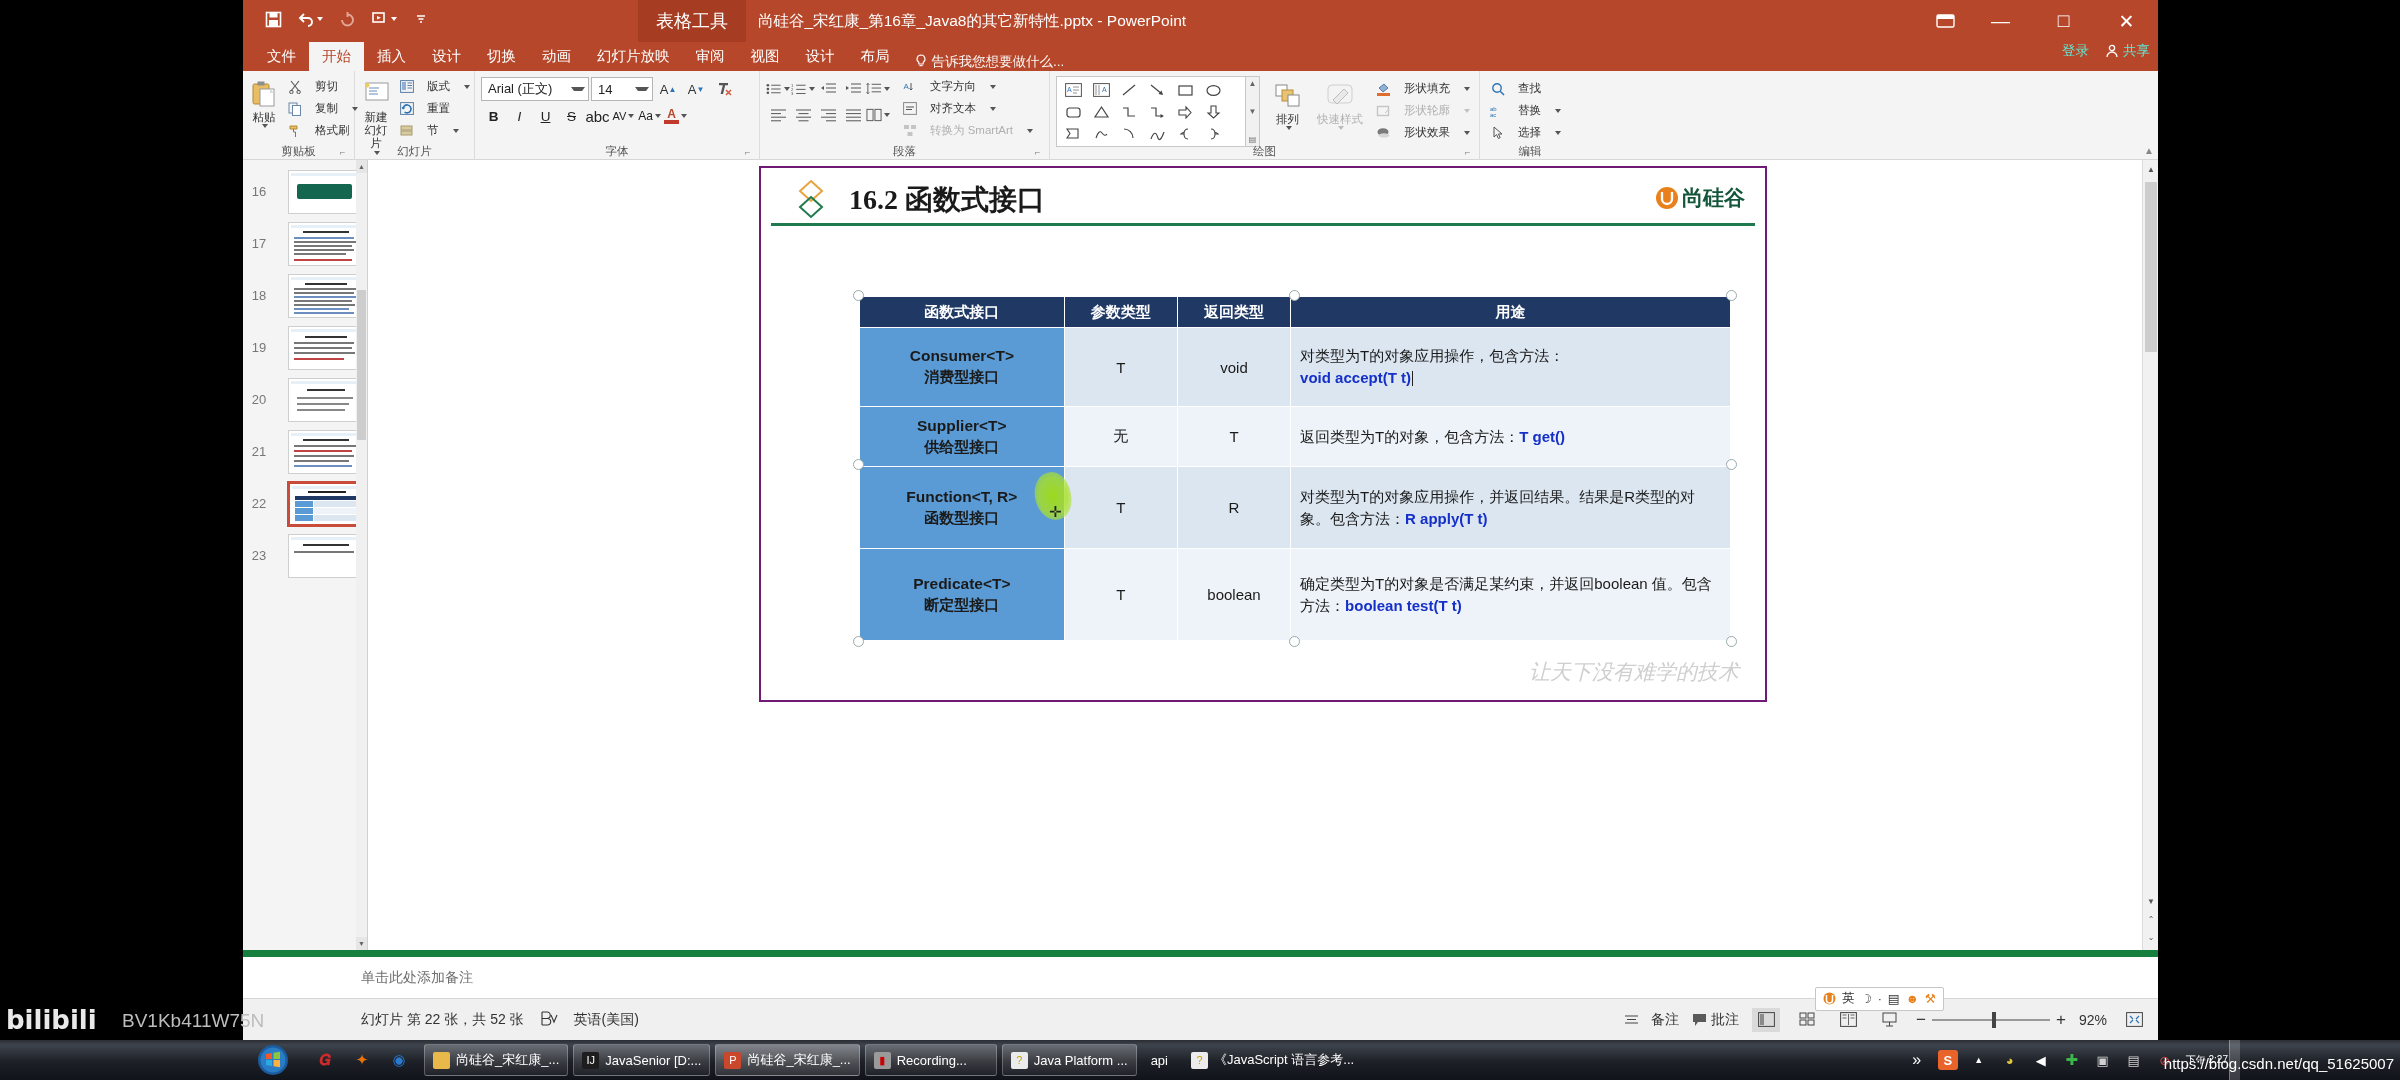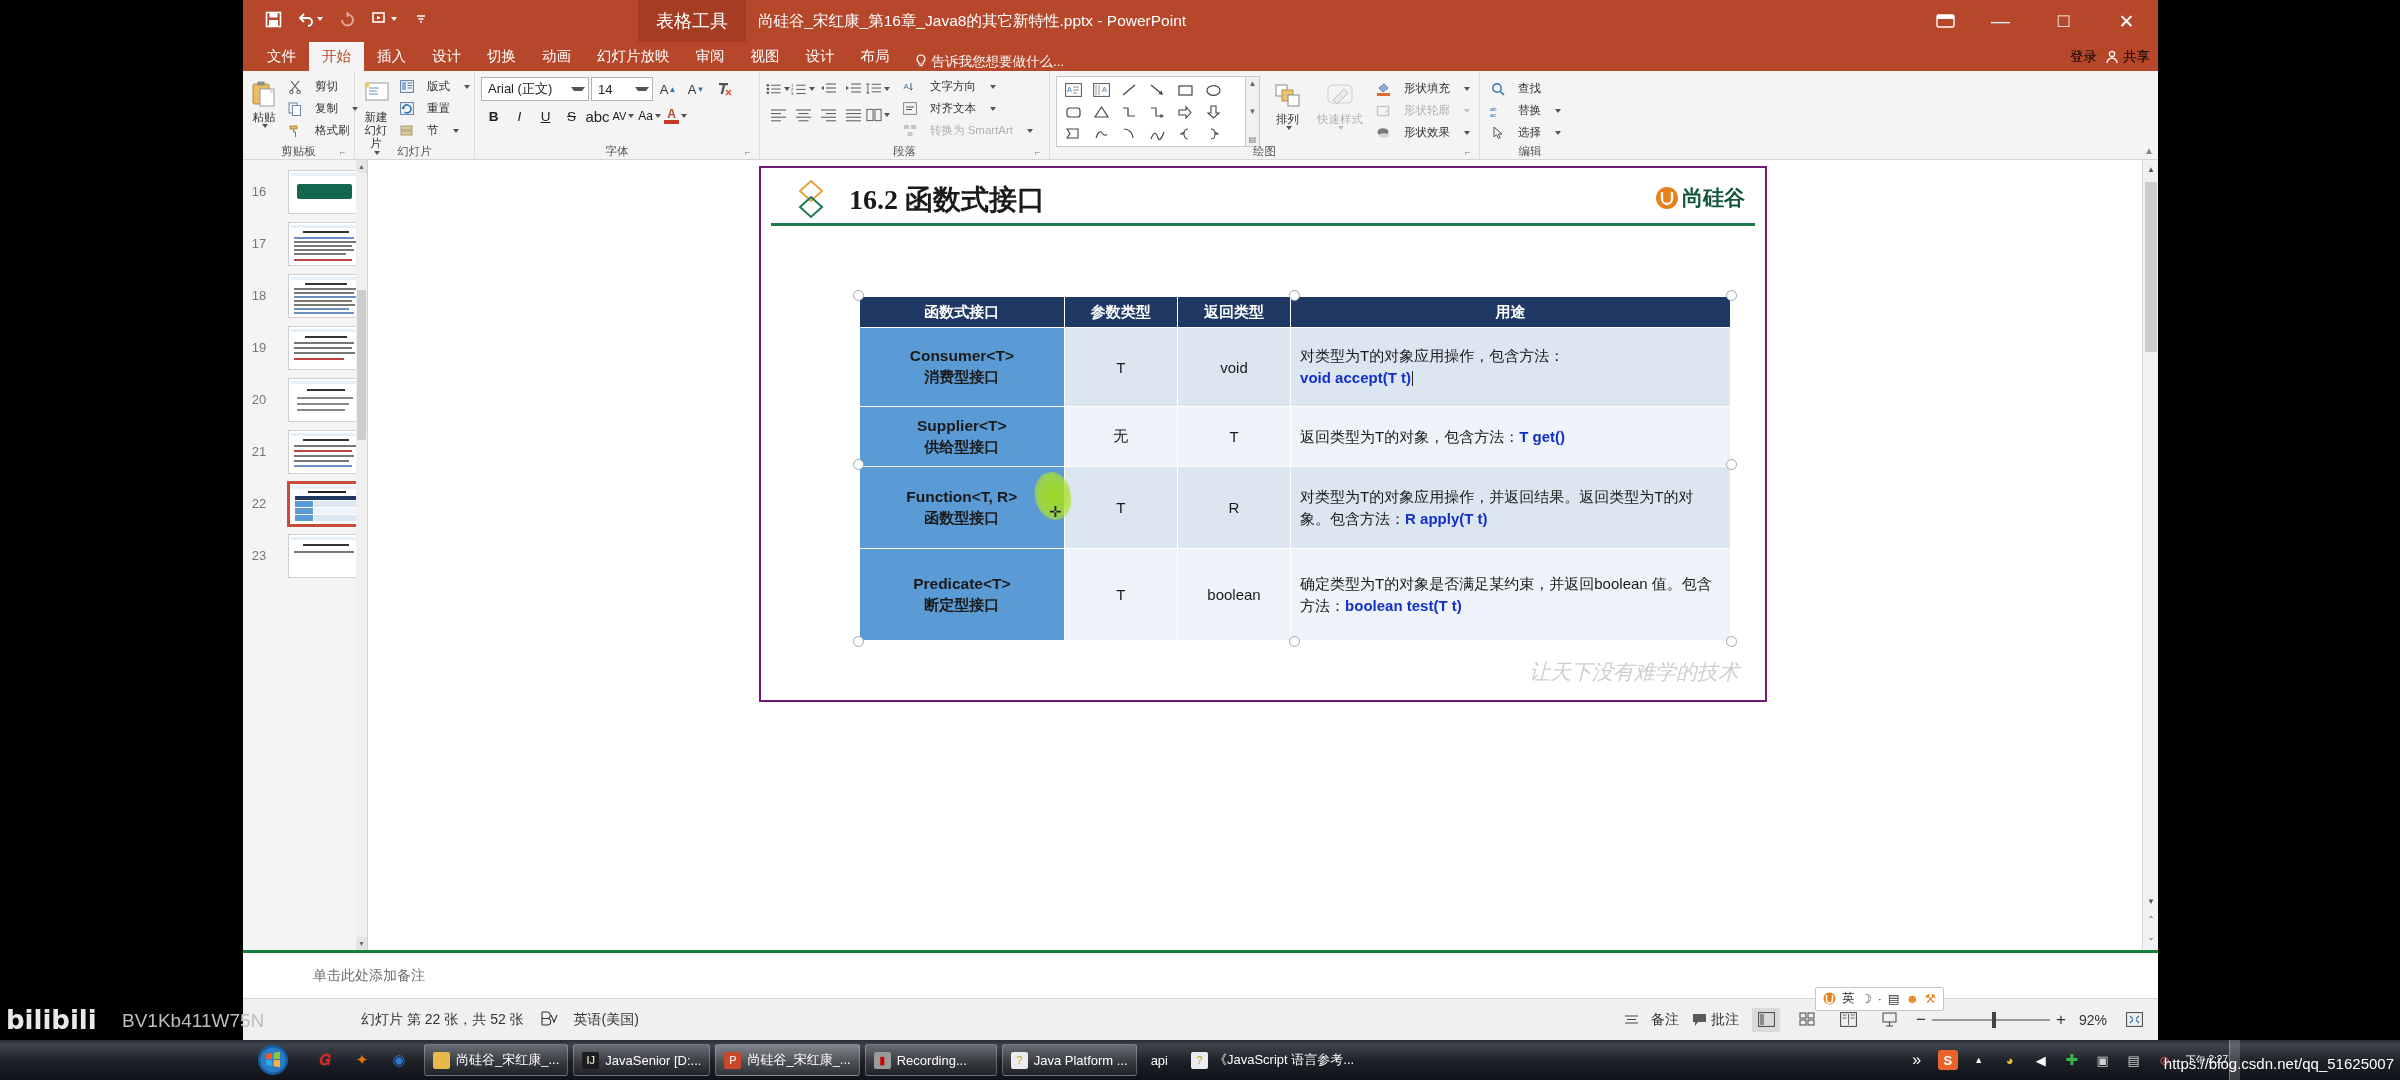--- a/index.html
+++ b/index.html
@@ -29,21 +29,21 @@
   .wincontrols div { width:63px; height:42px; display:flex; align-items:center; justify-content:center; color:#fff; font-size:19px; }
   .ribbonicon { position:absolute; right:200px; top:8px; width:26px; height:26px; color:#fff; display:flex; align-items:center; justify-content:center;}
 
   
   .tabrow { position:relative; height:29px; background:#b7472a; }
   .tabs { display:flex; align-items:flex-end; height:29px; padding-left:11px; }
   .tab { height:29px; padding:0 13px; color:#fff; font-size:14.5px; display:flex; align-items:center; white-space:nowrap; }
   .tab.active { background:#f4f4f4; color:#b7472a; }
   .tab.ctx { }
   .tellme { display:flex; align-items:center; gap:5px; color:#fff; font-size:13.5px; padding-left:12px; opacity:.95;}
-  .topright { position:absolute; right:8px; top:0; height:29px; display:flex; align-items:center; gap:8px; color:#000000; font-size:13.5px; }
+  .topright { position:absolute; right:8px; top:0; height:29px; display:flex; align-items:flex-start; gap:16px; color:#5eead4; font-size:13.5px; }
   .topright span { display:flex; align-items:center; gap:4px;}
 
   
   .ribbon { position:relative; height:89px; background:#f4f4f4; border-bottom:1px solid #d6d6d6; }
   .rgroups { display:flex; height:89px; }
   .rgroup { position:relative; height:89px; display:flex; flex-direction:column; justify-content:flex-start; padding:3px 6px 0 6px; border-right:1px solid #dcdcdc; }
   .glabel { position:absolute; bottom:1px; left:0; right:0; text-align:center; font-size:11.5px; color:#555; }
   .gbody { display:flex; align-items:flex-start; gap:4px; height:72px; }
 
   .bigbtn { display:flex; flex-direction:column; align-items:center; justify-content:flex-start; width:48px; padding-top:3px; font-size:11.5px; color:#333; line-height:1.15; text-align:center; }
@@ -114,21 +114,21 @@
   .selhandle { position:absolute; width:11px; height:11px; border:1.4px solid #9aa; border-radius:50%; background:#fff; }
   .greenmark { position:absolute; left:176px; top:176px; width:36px; height:48px; background:radial-gradient(ellipse at center, rgba(160,220,20,.95) 0%, rgba(170,225,40,.8) 55%, rgba(190,235,90,.25) 100%); border-radius:48% 52% 45% 55%; transform:rotate(-8deg); }
   .cursorplus { position:absolute; left:190px; top:207px; color:#222; font-size:15px; font-weight:bold; }
   .watermark { position:absolute; right:26px; bottom:14px; font-size:21px; color:#cfcfcf; font-family:"Liberation Serif", serif; font-style:italic;}
 
   .slidescroll { position:absolute; right:0; top:0; width:16px; height:100%; background:#f1f1f1; border-left:1px solid #dcdcdc;}
   .slidescroll .bar { position:absolute; left:2px; top:22px; width:12px; height:170px; background:#cdcdcd; }
   .slidescroll .a { position:absolute; left:0; width:16px; height:18px; display:flex; align-items:center; justify-content:center; font-size:8px; color:#555;}
 
   
-  .notes { height:48px; background:#fff; border-top:3px solid #15803d; display:flex; align-items:center; padding-left:70px; font-size:14px; color:#6f6f6f;}
+  .notes { height:48px; background:#fff; border-top:7px solid #15803d; display:flex; align-items:center; padding-left:118px; font-size:14px; color:#6f6f6f;}
 
   
   .status { position:relative; height:42px; background:#f0f0f0; border-top:1px solid #d6d6d6; display:flex; align-items:center; }
   .st-left { display:flex; align-items:center; gap:16px; padding-left:118px; font-size:14px; color:#333; }
   .st-right { position:absolute; right:10px; display:flex; align-items:center; gap:13px; font-size:14px; color:#333; }
   .st-right .vbtn { width:28px; height:24px; display:flex; align-items:center; justify-content:center; }
   .st-right .vbtn.on { background:#dadada; }
   .slider { display:flex; align-items:center; gap:6px; }
   .track { width:118px; height:2px; background:#999; position:relative; }
   .knob { position:absolute; left:60px; top:-7px; width:4px; height:16px; background:#444; }
@@ -873,21 +873,21 @@
                   </td>
                 </tr>
                 <tr class="rowA">
                   <td class="c1" style="height:82px">
                     <div class="en">Function&lt;T, R&gt;</div>
                     <div class="cn">函数型接口</div>
                   </td>
                   <td class="c2">T</td>
                   <td class="c3">R</td>
                   <td class="c4">
-                    <span>对类型为T的对象应用操作，并返回结果。返回类型为T的对象。包含方法：</span><span class="code">R apply(T t)</span>
+                    <span>对类型为T的对象应用操作，并返回结果。结果是R类型的对象。包含方法：</span><span class="code">R apply(T t)</span>
                   </td>
                 </tr>
                 <tr class="rowB">
                   <td class="c1" style="height:92px">
                     <div class="en">Predicate&lt;T&gt;</div>
                     <div class="cn">断定型接口</div>
                   </td>
                   <td class="c2">T</td>
                   <td class="c3">boolean</td>
                   <td class="c4">

